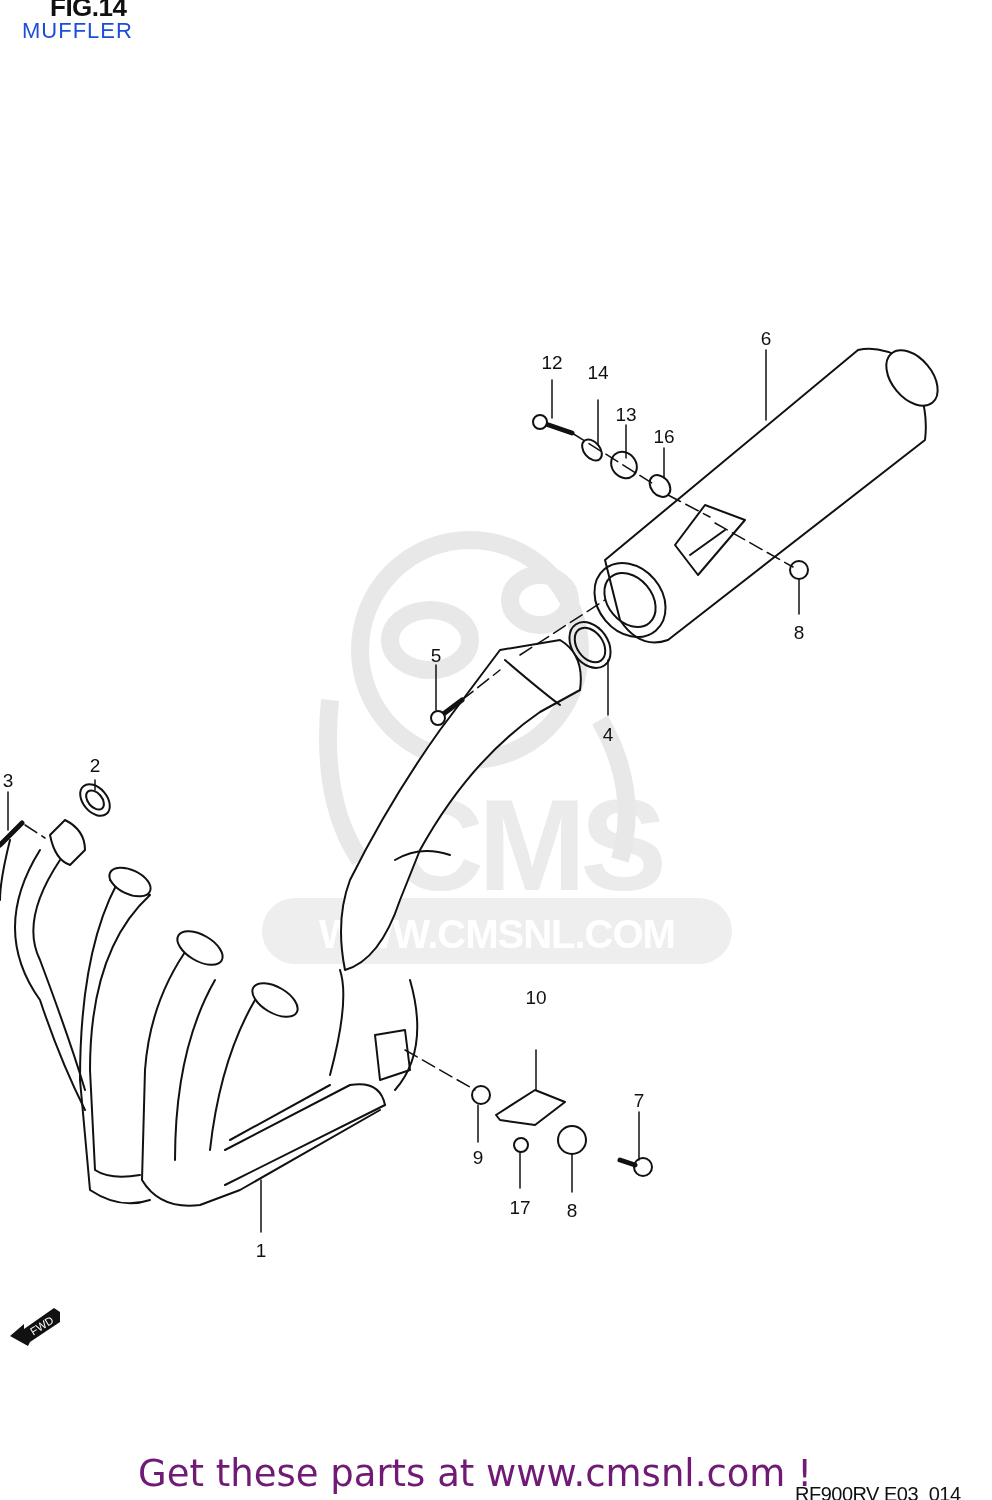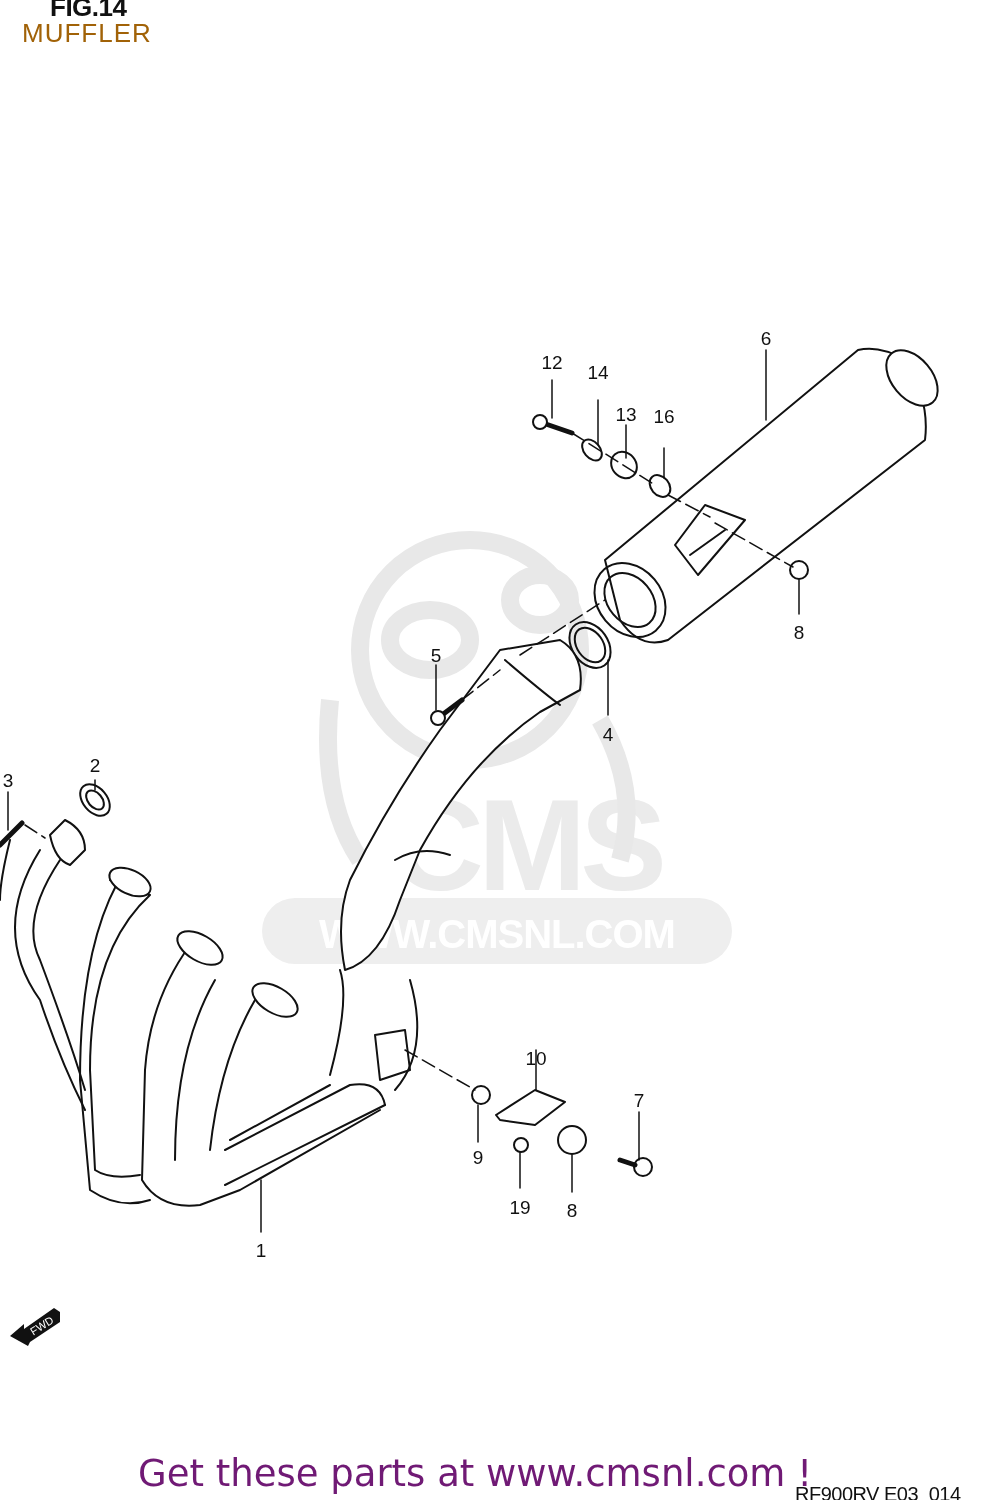--- a/index.html
+++ b/index.html
@@ -1,18 +1,18 @@
 <!DOCTYPE html>
 <html><head>
 <meta charset="utf-8">
 <style>
   html, body { margin:0; padding:0; background:#ffffff; }
   body { width:992px; height:1500px; position:relative; overflow:hidden; font-family:"Liberation Sans", sans-serif; }
   .fig-title { position:absolute; left:50px; top:-8px; font-size:26px; font-weight:bold; color:#111; letter-spacing:-0.5px; }
-  .fig-subtitle { position:absolute; left:22px; top:18px; font-size:26px; color:#a16207; letter-spacing:1px; }
+  .fig-subtitle { position:absolute; left:22px; top:18px; font-size:22px; color:#1d4ed8; letter-spacing:1px; }
   svg.diagram { position:absolute; left:0; top:0; }
   .callout { position:absolute; font-size:19px; color:#111; transform:translateX(-50%); }
   .cta { position:absolute; left:138px; top:1452px; font-size:37px; color:#701a75; font-family:"DejaVu Sans", sans-serif; white-space:nowrap;text-align:right; }
   .ref { position:absolute; left:795px; top:1483px; font-size:20px; color:#111; white-space:nowrap; letter-spacing:-0.5px; }
   .wm-text { position:absolute; left:262px; top:898px; width:470px; height:66px; border-radius:33px; background:#eeeeee; }
   .wm-url { position:absolute; left:262px; top:912px; width:470px; text-align:center; font-size:40px; font-weight:bold; color:#ffffff; letter-spacing:-1px; }
   .wm-cms { position:absolute; left:390px; top:770px; font-size:130px; font-weight:bold; color:#ebebeb; letter-spacing:-6px; }
   .fwd { position:absolute; left:8px; top:1302px; }
 </style>
 </head>
@@ -134,27 +134,27 @@
 
 <div class="callout" style="left:261px;top:1240px">1</div>
 <div class="callout" style="left:95px;top:755px">2</div>
 <div class="callout" style="left:8px;top:770px">3</div>
 <div class="callout" style="left:608px;top:724px">4</div>
 <div class="callout" style="left:436px;top:645px">5</div>
 <div class="callout" style="left:766px;top:328px">6</div>
 <div class="callout" style="left:639px;top:1090px">7</div>
 <div class="callout" style="left:572px;top:1200px">8</div>
 <div class="callout" style="left:478px;top:1147px">9</div>
-<div class="callout" style="left:536px;top:1048px">10</div>
-<div class="callout" style="left:520px;top:1197px">19</div>
+<div class="callout" style="left:536px;top:987px">10</div>
+<div class="callout" style="left:520px;top:1197px">17</div>
 <div class="callout" style="left:552px;top:352px">12</div>
 <div class="callout" style="left:799px;top:622px">8</div>
 <div class="callout" style="left:598px;top:362px">14</div>
 <div class="callout" style="left:626px;top:404px">13</div>
-<div class="callout" style="left:664px;top:406px">16</div>
+<div class="callout" style="left:664px;top:426px">16</div>
 
 <div class="fwd">
   <svg width="56" height="44" viewBox="0 0 56 44">
     <path d="M2 34 L16 22 L16 27 L46 6 L52 10 L52 20 L22 40 L20 44 Z" fill="#111"></path>
     <text x="22" y="30" font-size="11" fill="#fff" font-family="Liberation Sans, sans-serif" transform="rotate(-32 30 26)">FWD</text>
   </svg>
 </div>
 
 <div class="cta">Get these parts at www.cmsnl.com !</div>
 <div class="ref">RF900RV E03_014</div>

